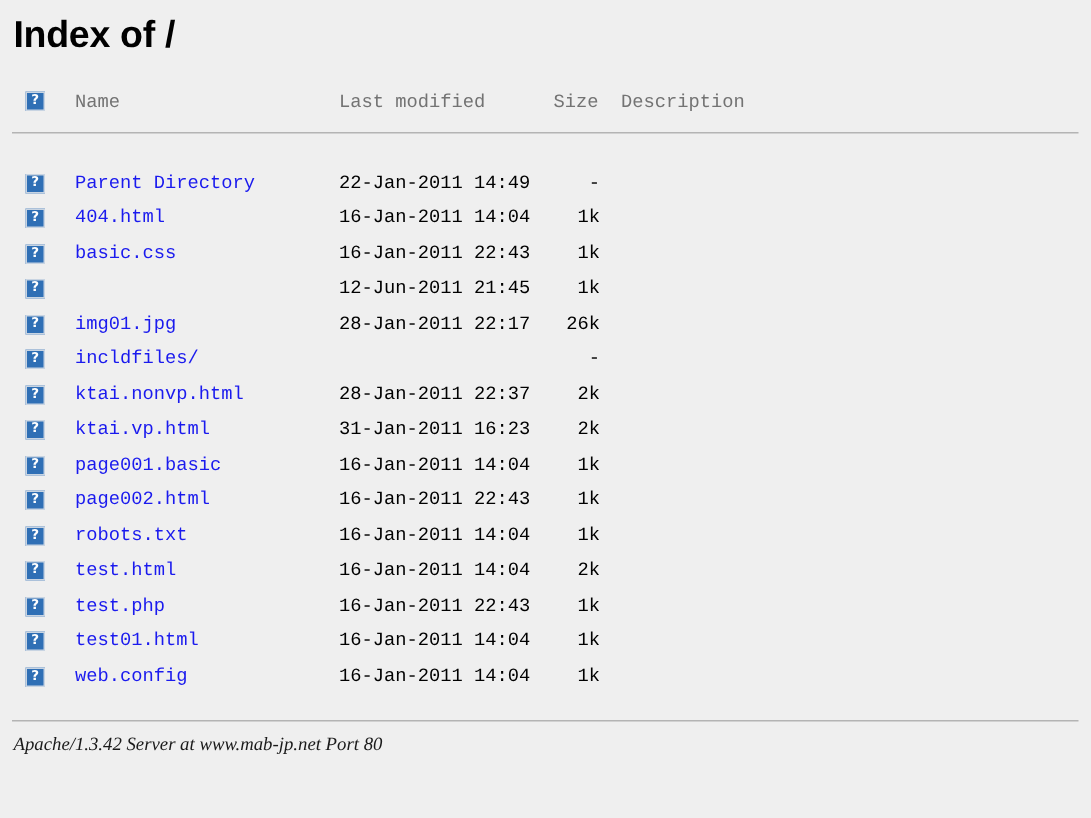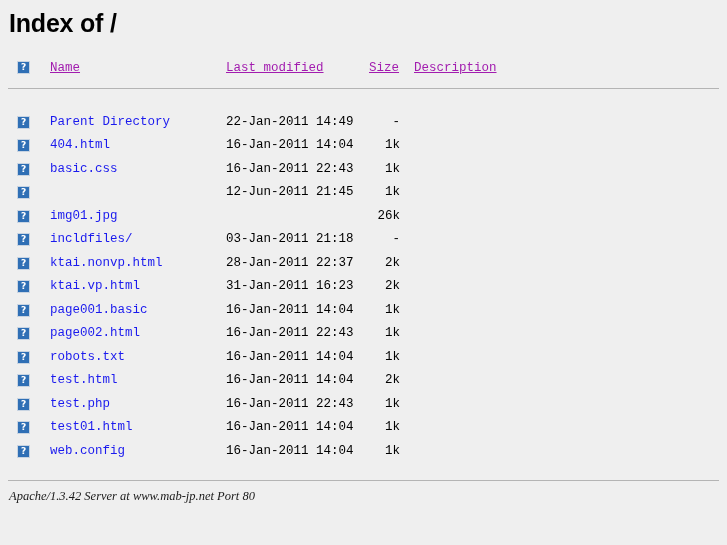--- a/index.html
+++ b/index.html
@@ -101,22 +101,21 @@
     width: 70px;
     top: 0;
     text-align: right;
     font-family: "Liberation Mono", monospace;
     font-size: 12.5px;
     line-height: 17px;
     color: #000;
     white-space: pre;
   }
   .hdr .nm, .hdr .dt, .hdr .sz, .hdr .ds {
-    color: #a21caf;
-    text-decoration: underline;
+    color: #737373;
     cursor: pointer;
   }
   .hdr .sz {
     text-align: left;
     left: 369px;
     width: auto;
   }
   .ds {
     position: absolute;
     left: 414px;
@@ -192,27 +191,27 @@
 
     <div class="rowline">
       <span class="bimg"></span>
       <span class="dt">12-Jun-2011 21:45</span>
       <span class="sz">1k</span>
     </div>
 
     <div class="rowline">
       <span class="bimg"></span>
       <span class="nm">img01.jpg</span>
+      <span class="dt">28-Jan-2011 22:17</span>
       <span class="sz">26k</span>
     </div>
 
     <div class="rowline">
       <span class="bimg"></span>
       <span class="nm">incldfiles/</span>
-      <span class="dt">03-Jan-2011 21:18</span>
       <span class="sz">-</span>
     </div>
 
     <div class="rowline">
       <span class="bimg"></span>
       <span class="nm">ktai.nonvp.html</span>
       <span class="dt">28-Jan-2011 22:37</span>
       <span class="sz">2k</span>
     </div>
 

